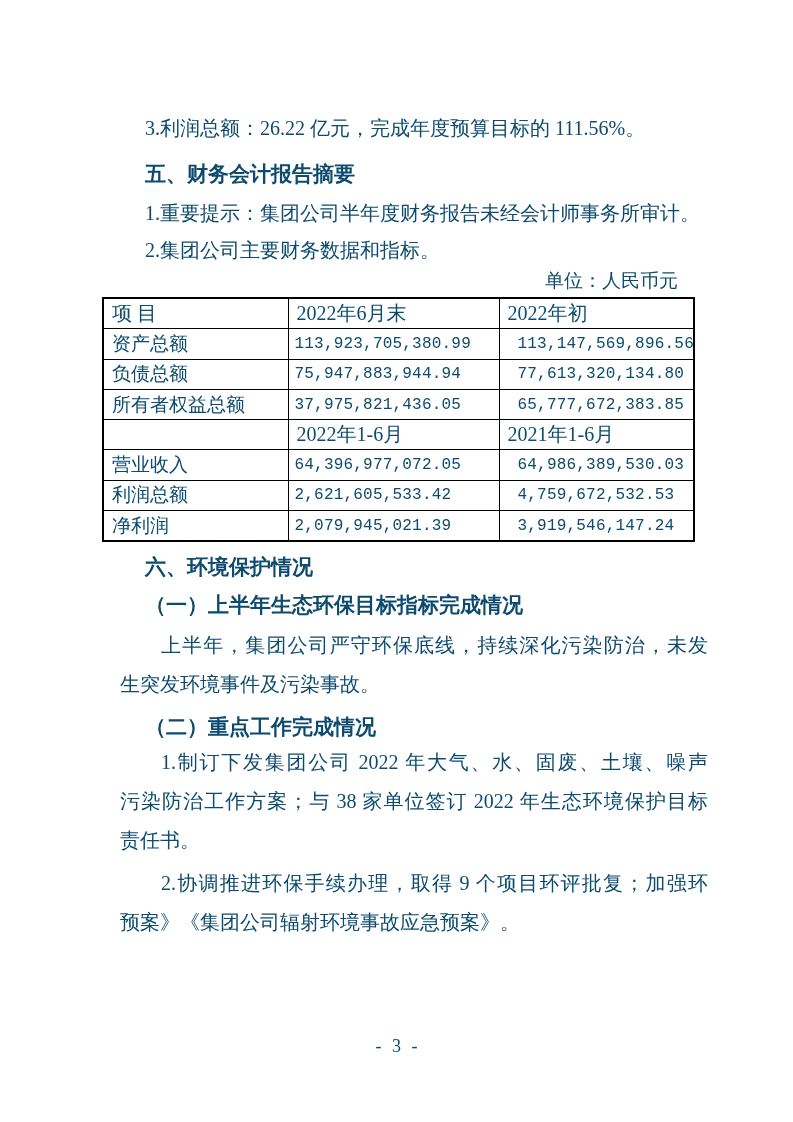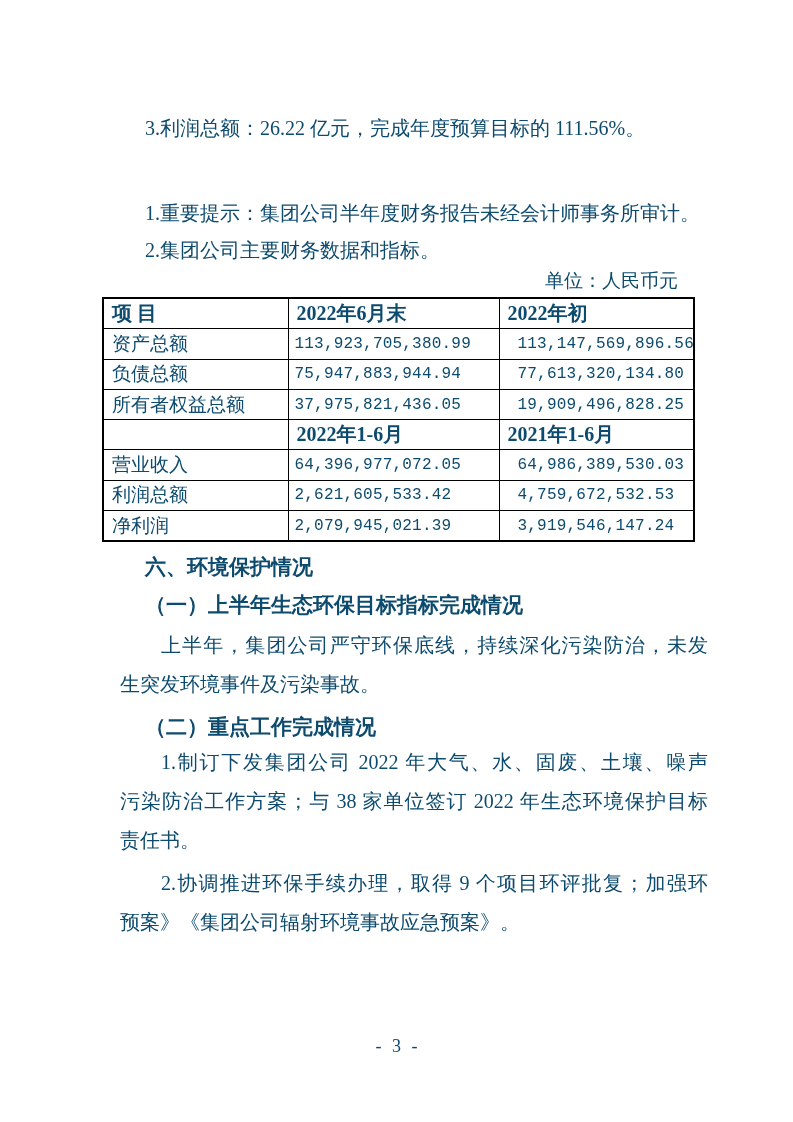--- a/index.html
+++ b/index.html
@@ -67,21 +67,21 @@
   }
   .fin-table td {
     border: 1px solid #000;
     height: 29.3px;
     padding: 0 4px 0 8px;
     vertical-align: middle;
     overflow: hidden;
     white-space: nowrap;
   }
   .fin-table tr.hd td {
-    font-weight: bold;
+    font-weight: normal;
     font-size: 20px;
     font-family: "Liberation Serif", "DejaVu Serif", serif;
   }
   .fin-table td.num {
     font-family: "Liberation Mono", "DejaVu Sans Mono", monospace;
     font-size: 16px;
     letter-spacing: 0.2px;
     padding-left: 6px;
   }
   .fin-table td.c3 { padding-left: 18px; }
@@ -96,20 +96,21 @@
     word-spacing: 6px;
   }
 </style>
 </head>
 <body>
 
 <div class="page">
 
   <div class="abs bodyline" style="top:109px">3.利润总额：26.22 亿元，完成年度预算目标的 111.56%。</div>
 
+  <div class="abs heading" style="top:154px">五、财务会计报告摘要</div>
 
   <div class="abs bodyline" style="top:194px">1.重要提示：集团公司半年度财务报告未经会计师事务所审计。</div>
 
   <div class="abs bodyline" style="top:231px">2.集团公司主要财务数据和指标。</div>
 
   <div class="abs unit-label">单位：人民币元</div>
 
   <table class="fin-table">
     <colgroup>
       <col style="width:185px">
@@ -128,21 +129,21 @@
       <td class="num c3">113,147,569,896.56</td>
     </tr>
     <tr>
       <td>负债总额</td>
       <td class="num">75,947,883,944.94</td>
       <td class="num c3">77,613,320,134.80</td>
     </tr>
     <tr>
       <td>所有者权益总额</td>
       <td class="num">37,975,821,436.05</td>
-      <td class="num c3">19,909,496,828.25</td>
+      <td class="num c3">65,777,672,383.85</td>
     </tr>
     <tr class="hd">
       <td></td>
       <td>2022年1-6月</td>
       <td>2021年1-6月</td>
     </tr>
     <tr>
       <td>营业收入</td>
       <td class="num">64,396,977,072.05</td>
       <td class="num c3">64,986,389,530.03</td>

